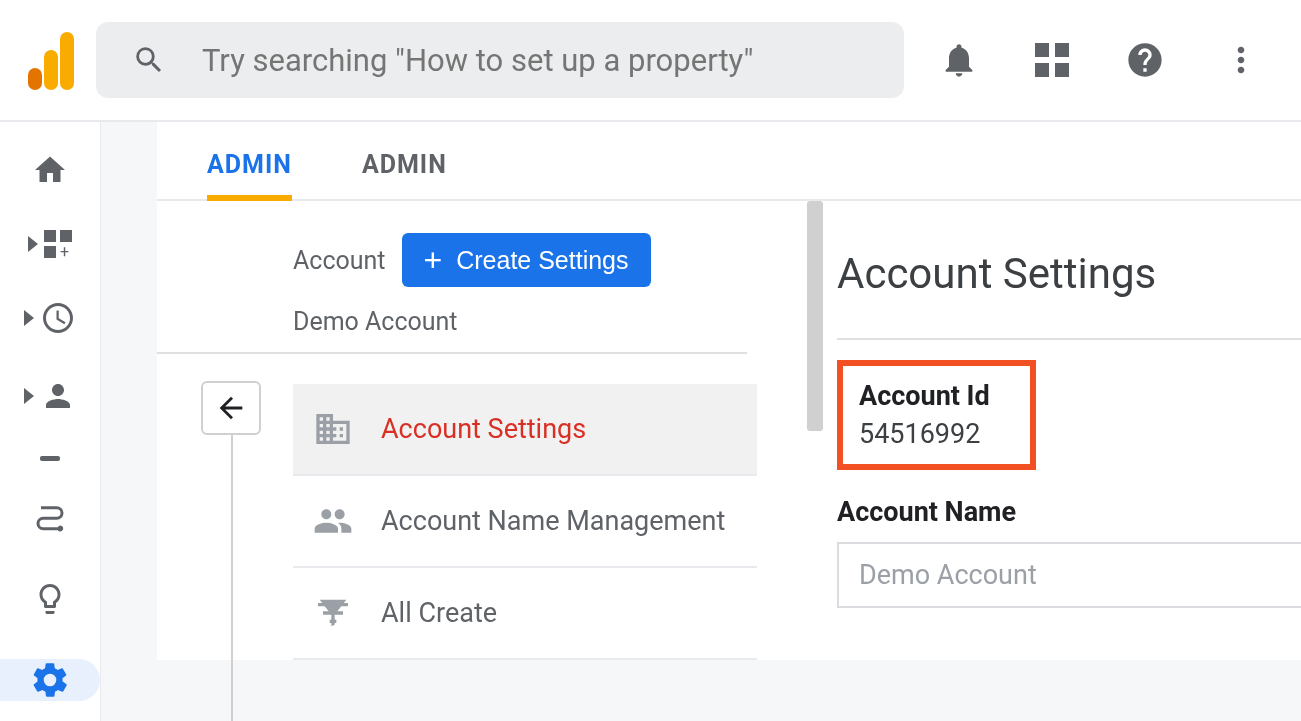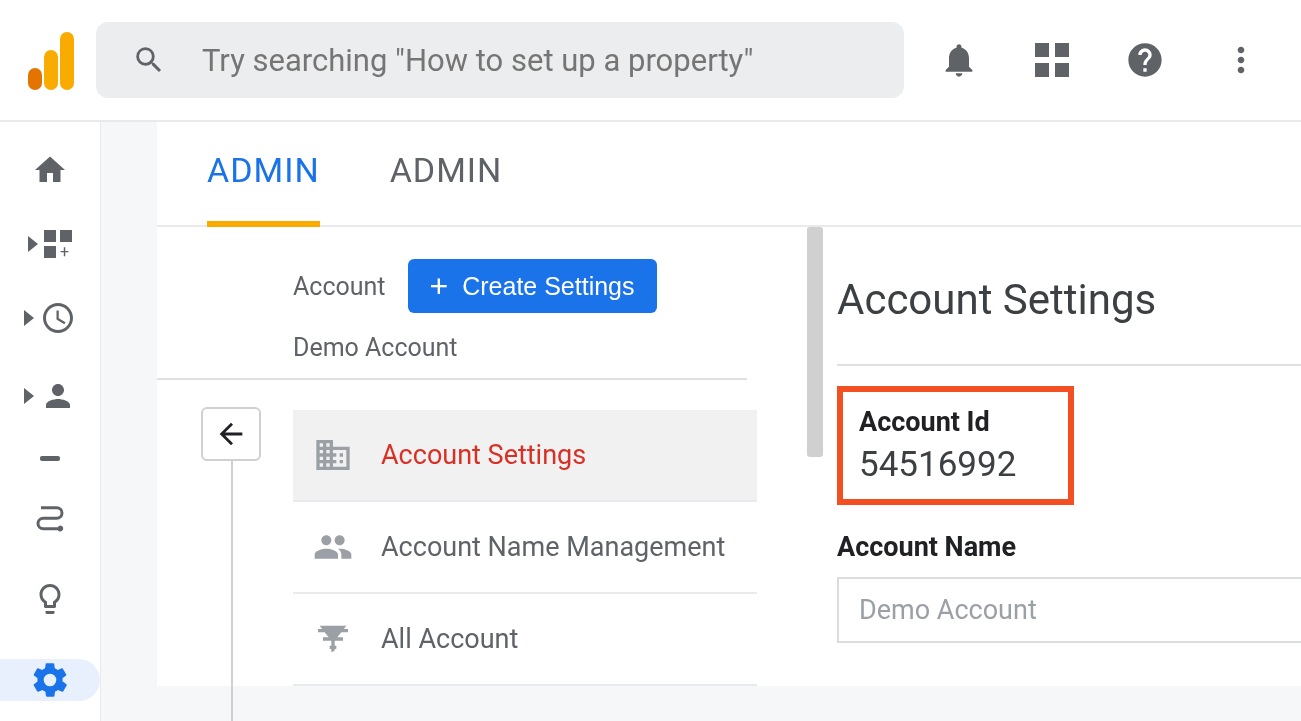--- a/index.html
+++ b/index.html
@@ -54,52 +54,52 @@
   .rail .gear-wrap { margin-top:auto; margin-bottom:30px; width:100px; height:80px; background:#e8f0fe; border-top-right-radius:40px; border-bottom-right-radius:40px; display:flex; align-items:center; justify-content:center;}
   .rail .gear-wrap svg { width:42px; height:42px; fill:#1a73e8;}
   .rail .dash { width:20px; height:5px; background:#5f6368; border-radius:2px;}
   .rail .apps-small { display:grid; grid-template-columns:12px 12px; grid-template-rows:12px 12px; gap:4px;}
   .rail .apps-small div { background:#5f6368;}
   .rail .apps-small .plus { background:none; color:#5f6368; font-size:16px; line-height:12px;}
 
   
   .main { flex:1; }
   .tabs { display:flex; gap:70px; padding: 28px 0 0 50px; background:#fff; border-bottom:2px solid #e8eaed; margin-left:0;}
-  .tab { font-size:34px; font-weight:400; letter-spacing:1px; color:#5f6368; padding-bottom:31px; cursor:pointer;}
+  .tab { font-size:25px; font-weight:700; letter-spacing:1px; color:#5f6368; padding-bottom:16px; cursor:pointer;}
   .tab.active { color:#1a73e8; border-bottom:6px solid #f9ab00; margin-bottom:-2px;}
   .tabs-wrap { background:#fff; padding-left:0; margin-left:0;}
 
   .content { display:flex; background:#fff; margin-top:0; position:relative;}
   .left-col { width:640px; padding: 32px 0 0 0; position:relative;}
   .back-btn { position:absolute; left:44px; top:180px; width:60px; height:54px; border:2px solid #d0d0d0; border-radius:6px; background:#fff; display:flex; align-items:center; justify-content:center;}
   .back-btn svg { width:34px; height:34px; fill:#202124;}
   .vline { position:absolute; left:74px; top:234px; width:2px; height:400px; background:#d0d0d0;}
 
-  .acct-row { display:flex; align-items:center; gap:22px; padding-left:136px; margin-bottom:20px;}
+  .acct-row { display:flex; align-items:center; gap:16px; padding-left:136px; margin-bottom:20px;}
   .acct-label { font-size:25px; color:#5f6368;}
   .create-btn { background:#1a73e8; color:#fff; border:none; border-radius:6px; height:54px; padding:0 22px; font-size:25px; font-weight:500; display:flex; align-items:center; gap:14px; cursor:pointer;}
   .create-btn .plus { font-size:32px; font-weight:400;}
   .acct-name { font-size:25px; color:#5f6368; padding-left:136px; padding-bottom:16px; border-bottom:2px solid #e0e0e0; margin:0 50px 0 0;}
 
   .menu { margin-top:30px; padding-left:136px; padding-right:40px;}
   .menu-item { display:flex; align-items:center; gap:28px; height:92px; font-size:27px; color:#5f6368; border-bottom:2px solid #e8eaed; cursor:pointer; padding-left:20px;}
   .menu-item.active { background:#f1f1f1; color:#d93025;}
   .menu-item svg, .menu-item .icon { width:40px; height:40px; fill:#9aa0a6; color:#9aa0a6;}
   .menu-item.active svg { fill:#9aa0a6;}
 
   .scroll-track { width:16px; background:#d0d0d0; position:absolute; right:-26px; top:0; height:230px; border-radius:3px;}
 
   .right-col { flex:1; padding: 48px 0 0 40px;}
   .h1 { font-size:42px; color:#3c4043; font-weight:400; margin-bottom:40px;}
   .h2row { display:flex; align-items:center; gap:30px; margin-bottom:20px;}
   .h2 { font-size:27px; color:#3c4043; font-weight:400;}
   .h2row .line { flex:1; height:2px; background:#e0e0e0;}
-  .highlight-box { border:6px solid #f25022; display:inline-block; padding: 14px 52px 14px 16px; margin-bottom:26px;}
+  .highlight-box { border:6px solid #f25022; display:inline-block; padding: 14px 40px 14px 16px; margin-bottom:26px;}
   .label-bold { font-size:27px; font-weight:700; color:#202124; margin-bottom:6px;}
-  .value { font-size:35px; color:#3c4043;}
+  .value { font-size:27px; color:#3c4043;}
   .input-box { border:2px solid #dadce0; height:66px; width:490px; display:flex; align-items:center; padding:0 20px; color:#9aa0a6; font-size:27px; margin-top:14px;}
 
   .content-wrap { position:relative; margin-left:56px; margin-right:0;}
 </style>
 </head>
 <body>
 
 <div class="header">
   <div class="logo">
     <div class="b1"></div>
@@ -220,21 +220,21 @@
             <svg viewBox="0 0 24 24">
                 <path d="M16 11c1.66 0 2.99-1.34 2.99-3S17.66 5 16 5s-3 1.34-3 3 1.34 3 3 3zm-8 0c1.66 0 2.99-1.34 2.99-3S9.66 5 8 5 5 6.34 5 8s1.34 3 3 3zm0 2c-2.33 0-7 1.17-7 3.5V19h14v-2.5c0-2.33-4.67-3.5-7-3.5zm8 0c-.29 0-.62.02-.97.05 1.16.84 1.97 1.97 1.97 3.45V19h6v-2.5c0-2.33-4.67-3.5-7-3.5z"></path>
               </svg>
             <span>Account Name Management</span>
           </div>
           <div class="menu-item">
             <svg viewBox="0 0 24 24">
                 <path d="M10 18h4v-2h-4v2zM3 6v2h18V6H3zm3 7h12v-2H6v2z"></path>
                 <path d="M4 4l7 9v7l2-1v-6l7-9H4z"></path>
               </svg>
-            <span>All Account</span>
+            <span>All Create</span>
           </div>
         </div>
       </div>
 
       <div class="right-col">
         <div class="h1">Account Settings</div>
         <div class="h2row">
           <div class="line"></div>
         </div>
         <div class="highlight-box">

